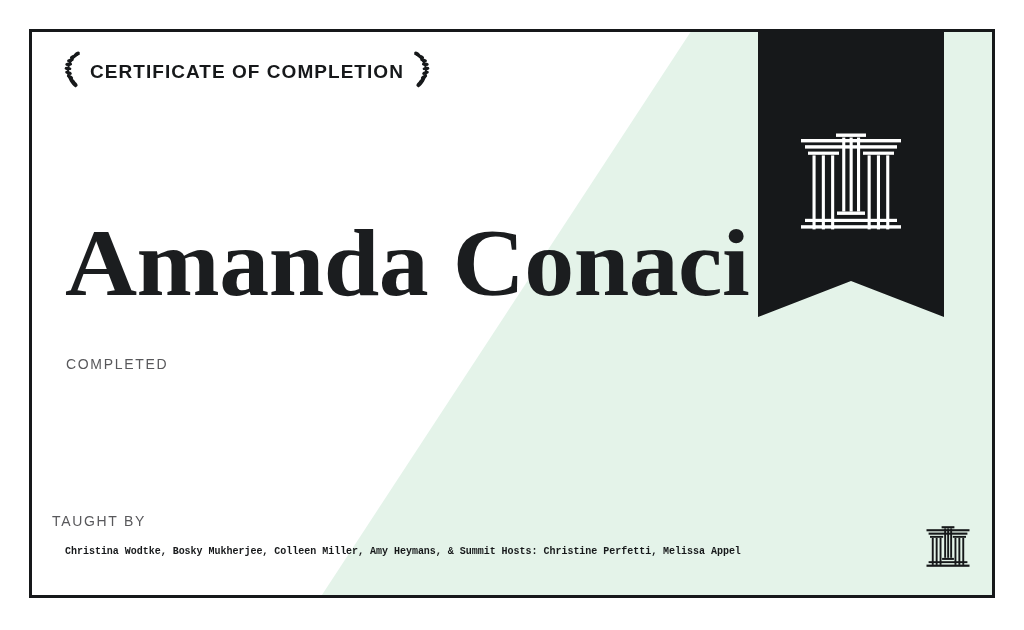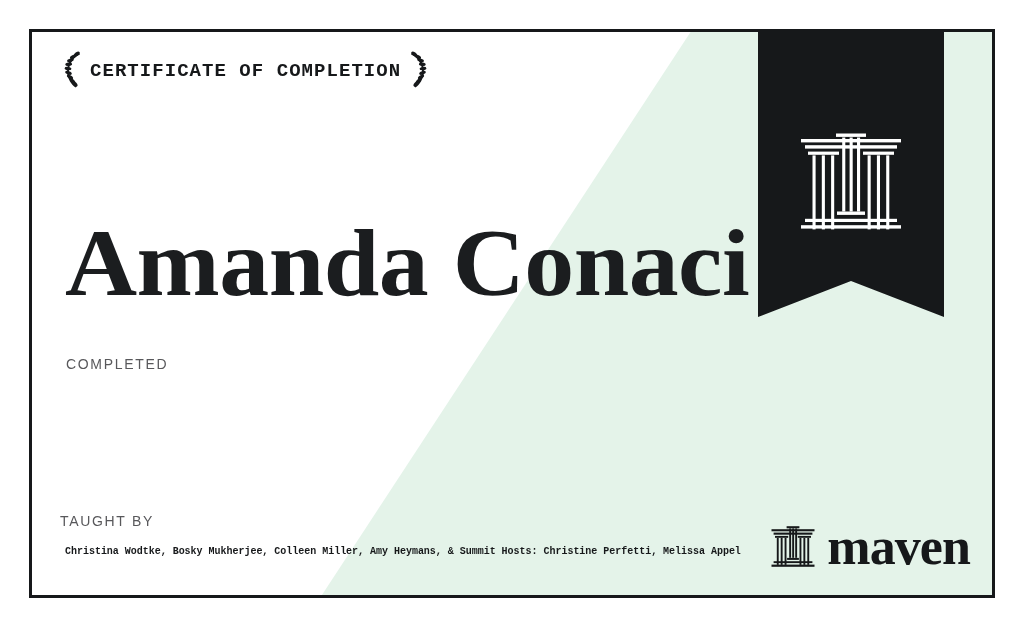--- a/index.html
+++ b/index.html
@@ -81,21 +81,21 @@
     height: 42px;
   }
   .laurel {
     width: 20px;
     height: 40px;
     flex: none;
     display: block;
   }
   .laurel.right { transform: scaleX(-1); }
   .eyebrow-title {
-    font-family: Liberation Mono, monospace;
+    font-family: Liberation Sans, sans-serif;
     font-size: 19px;
     font-weight: 700;
     letter-spacing: 0.055em;
     color: #16181a;
     white-space: nowrap;
     line-height: 1;
   }
 
   
   .recipient-name {
@@ -136,21 +136,21 @@
     font-weight: 700;
     letter-spacing: -0.012em;
     color: #16181a;
     line-height: 1.18;
     white-space: nowrap;
   }
 
   
   .taught-by-label {
     position: absolute;
-    left: 28px;
+    left: 20px;
     top: 482px;
   }
   .instructors {
     position: absolute;
     left: 33px;
     top: 513px;
     font-family: Liberation Mono, monospace;
     font-size: 10px;
     font-weight: 700;
     letter-spacing: -0.002em;
@@ -285,18 +285,17 @@
             <rect x="21.2" y="2.4" width="1.9" height="29.4"></rect>
             <rect x="24.2" y="2.4" width="1.9" height="29.4"></rect>
             <rect x="28.5" y="11.9" width="1.9" height="27.0"></rect>
             <rect x="32.4" y="11.9" width="1.9" height="27.0"></rect>
             <rect x="36.3" y="11.9" width="1.9" height="27.0"></rect>
             <rect x="16.1" y="31.9" width="11.8" height="2.0"></rect>
             <rect x="2.6" y="35.2" width="38.8" height="1.9"></rect>
             <rect x="0.5" y="38.6" width="43" height="2.2"></rect>
           </g>
         </svg>
-        <div class="brand-word">maven</div>
       </div>
 
     </div>
   </div>
 </div>
 
 </body></html>

